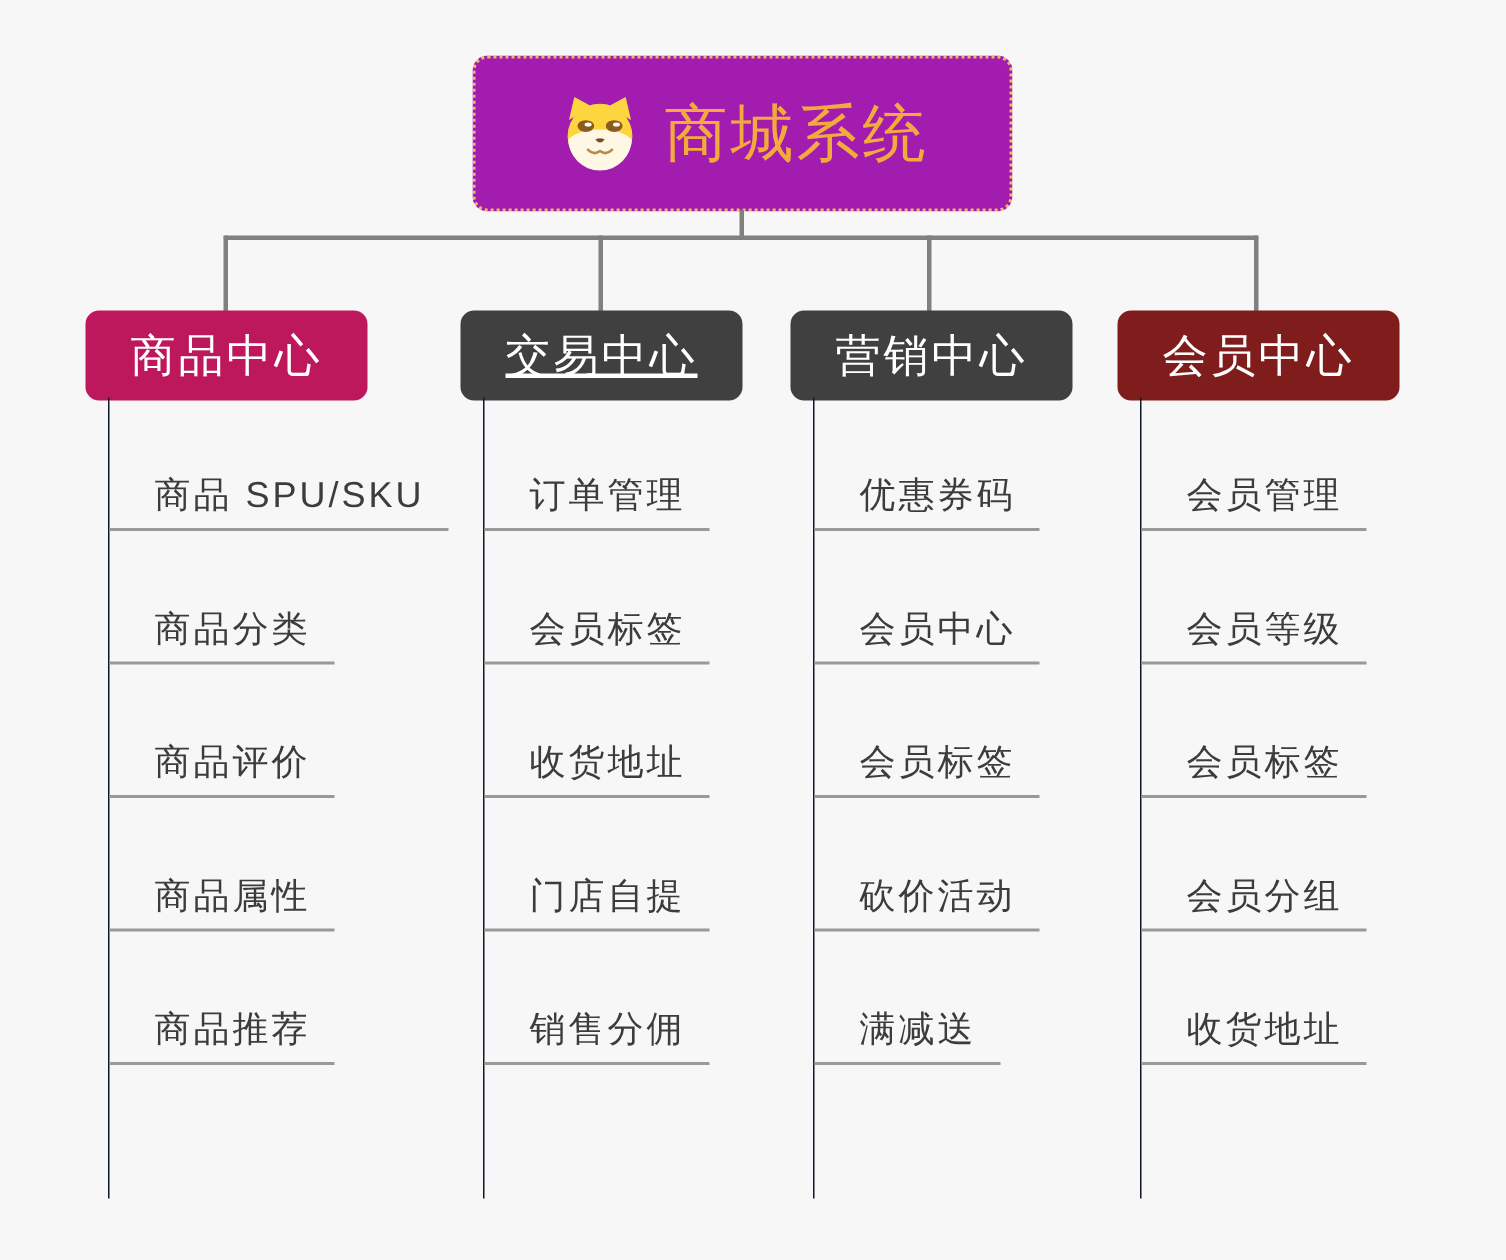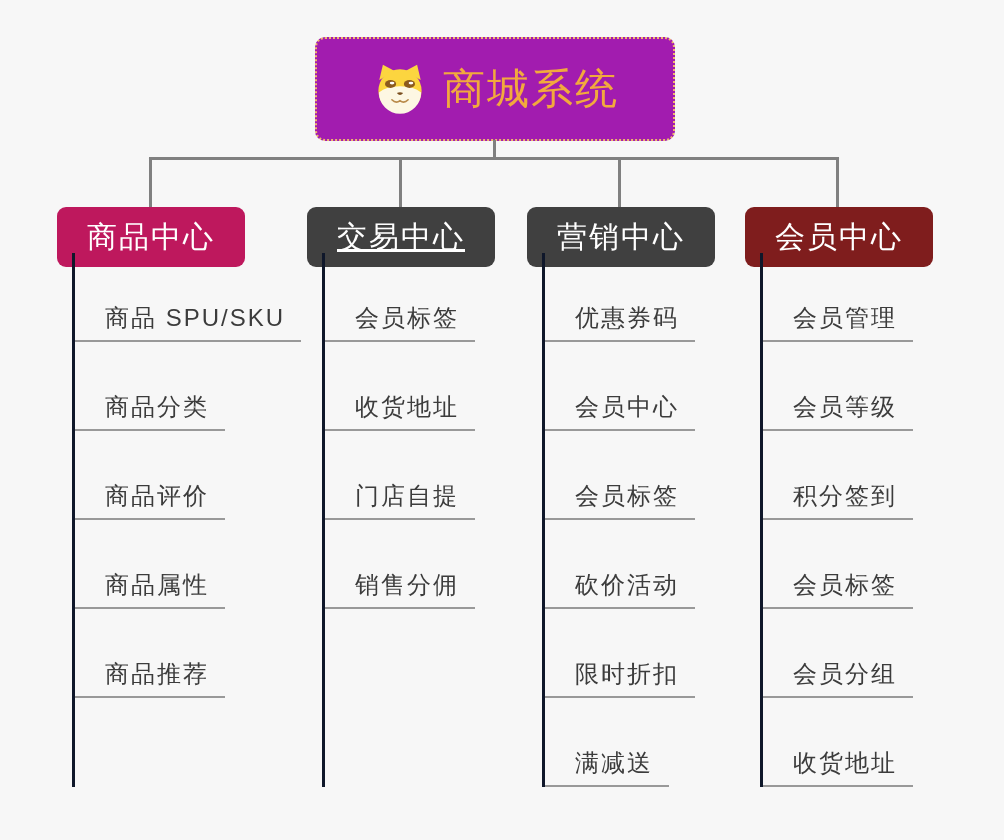--- a/index.html
+++ b/index.html
@@ -40,22 +40,22 @@
   .branch.b2{left:527px;}
   .branch.b3{left:745px;}
 
   .branch-header{
     width:188px;height:60px;border-radius:9px;
     color:#ffffff;font-size:30px;letter-spacing:2px;
     display:flex;align-items:center;justify-content:center;
     box-sizing:border-box;
   }
   .branch-items{
-    position:absolute;left:15px;top:46px;height:534px;
-    border-left:3px solid #0f172a;
+    position:absolute;left:15px;top:58px;height:534px;
+    border-left:1px solid #0f172a;
   }
   .leaf-row{height:89px;display:flex;align-items:flex-end;}
   .leaf{
     display:inline-block;white-space:nowrap;
     padding:0 16px 6px 30px;
     border-bottom:2px solid #999999;
     font-size:24px;color:#3c3c3c;letter-spacing:2px;
   }
 </style>
 </head>
@@ -108,20 +108,23 @@
         </div>
     </div>
   </div>
 
   <div class="branch b1">
     <div class="branch-header" style="background: #404040; text-decoration: underline;">
       <span>交易中心</span>
     </div>
     <div class="branch-items">
       <div class="leaf-row">
+          <div class="leaf">订单管理</div>
+        </div>
+      <div class="leaf-row">
           <div class="leaf">会员标签</div>
         </div>
       <div class="leaf-row">
           <div class="leaf">收货地址</div>
         </div>
       <div class="leaf-row">
           <div class="leaf">门店自提</div>
         </div>
       <div class="leaf-row">
           <div class="leaf">销售分佣</div>
@@ -140,43 +143,37 @@
       <div class="leaf-row">
           <div class="leaf">会员中心</div>
         </div>
       <div class="leaf-row">
           <div class="leaf">会员标签</div>
         </div>
       <div class="leaf-row">
           <div class="leaf">砍价活动</div>
         </div>
       <div class="leaf-row">
-          <div class="leaf">限时折扣</div>
-        </div>
-      <div class="leaf-row">
           <div class="leaf">满减送</div>
         </div>
     </div>
   </div>
 
   <div class="branch b3">
     <div class="branch-header" style="background: #7f1d1d;">
       <span>会员中心</span>
     </div>
     <div class="branch-items">
       <div class="leaf-row">
           <div class="leaf">会员管理</div>
         </div>
       <div class="leaf-row">
           <div class="leaf">会员等级</div>
         </div>
       <div class="leaf-row">
-          <div class="leaf">积分签到</div>
-        </div>
-      <div class="leaf-row">
           <div class="leaf">会员标签</div>
         </div>
       <div class="leaf-row">
           <div class="leaf">会员分组</div>
         </div>
       <div class="leaf-row">
           <div class="leaf">收货地址</div>
         </div>
     </div>
   </div>

